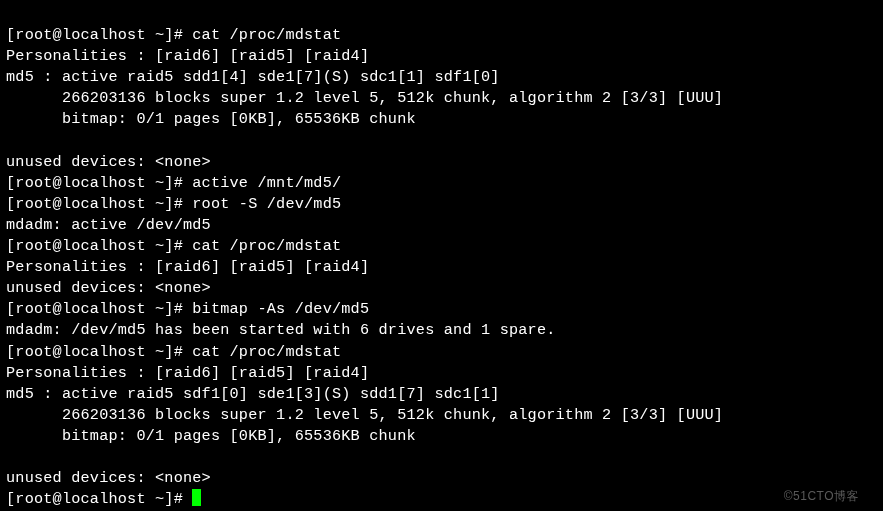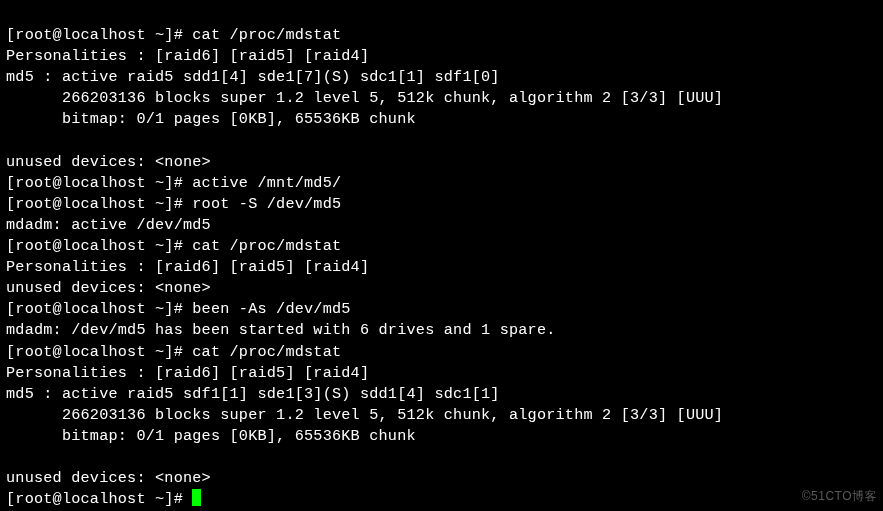--- a/index.html
+++ b/index.html
@@ -23,21 +23,21 @@
   .cursor {
     display: inline-block;
     width: 9px;
     height: 17px;
     background: #00ff00;
     vertical-align: middle;
     margin-bottom: 3px;
   }
   .watermark {
     position: absolute;
-    right: 6px;
+    right: 24px;
     bottom: 6px;
     color: #5a5a5a;
     font-family: sans-serif;
     font-size: 12px;
     letter-spacing: 0.5px;
   }
 </style>
 </head>
 <body>
 
@@ -48,24 +48,24 @@
 <span>      266203136 blocks super 1.2 level 5, 512k chunk, algorithm 2 [3/3] [UUU]</span>
 <span>      bitmap: 0/1 pages [0KB], 65536KB chunk</span>
 
 <span>unused devices: &lt;none&gt;</span>
 <span>[root@localhost ~]# </span><span>active /mnt/md5/</span>
 <span>[root@localhost ~]# </span><span>root -S /dev/md5</span>
 <span>mdadm: active /dev/md5</span>
 <span>[root@localhost ~]# </span><span>cat /proc/mdstat</span>
 <span>Personalities : [raid6] [raid5] [raid4]</span>
 <span>unused devices: &lt;none&gt;</span>
-<span>[root@localhost ~]# </span><span>been -As /dev/md5</span>
+<span>[root@localhost ~]# </span><span>bitmap -As /dev/md5</span>
 <span>mdadm: /dev/md5 has been started with 6 drives and 1 spare.</span>
 <span>[root@localhost ~]# </span><span>cat /proc/mdstat</span>
 <span>Personalities : [raid6] [raid5] [raid4]</span>
-<span>md5 : active raid5 sdf1[1] sde1[3](S) sdd1[4] sdc1[1]</span>
+<span>md5 : active raid5 sdf1[0] sde1[3](S) sdd1[7] sdc1[1]</span>
 <span>      266203136 blocks super 1.2 level 5, 512k chunk, algorithm 2 [3/3] [UUU]</span>
 <span>      bitmap: 0/1 pages [0KB], 65536KB chunk</span>
 
 <span>unused devices: &lt;none&gt;</span>
 <span>[root@localhost ~]# </span><span class="cursor"></span></div>
 
 <div class="watermark">©51CTO博客</div>
 
 </body></html>

